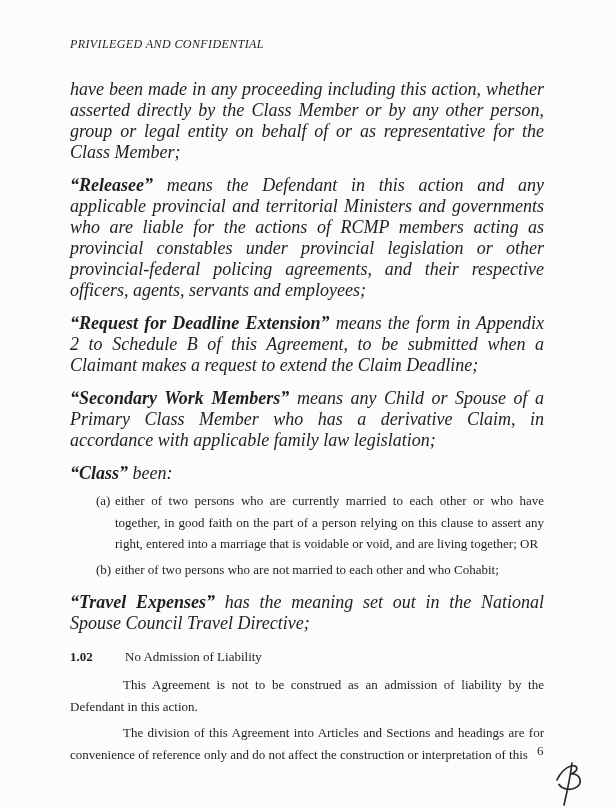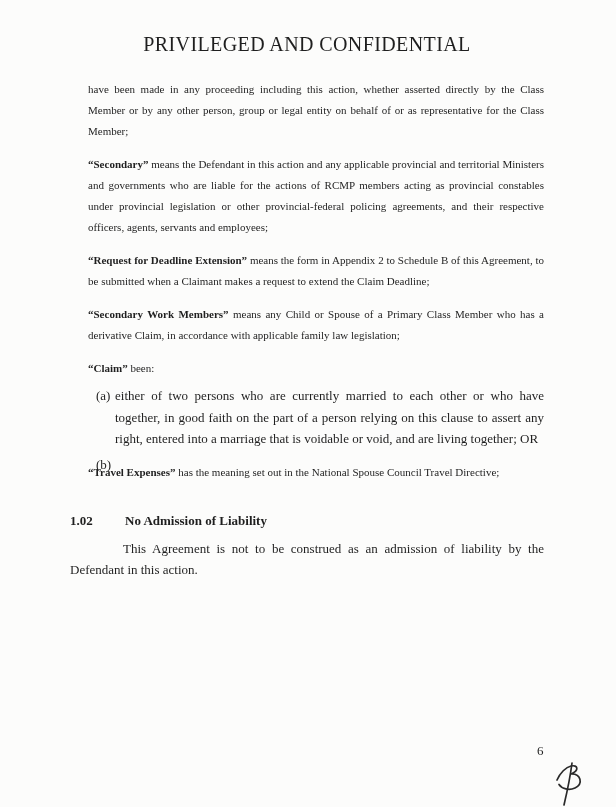--- a/index.html
+++ b/index.html
@@ -17,32 +17,34 @@
     overflow: hidden;
     box-sizing: border-box;
   }
   .content {
     position: absolute;
     left: 70px;
     top: 34px;
     width: 474px;
   }
   .doc-header {
-    font-size: 20px;
+    font-size: 12px;
     line-height: 21px;
     font-weight: normal;
-    text-align: center;
+    text-align: left;
     letter-spacing: 0.4px;
     margin: 0 0 24px 0;
+    font-style: italic;
   }
   p.body, p.def {
-    font-size: 11px;
+    font-size: 18px;
     line-height: 21px;
     text-align: justify;
-    margin: 0 0 12px 18px;
+    margin: 0 0 12px 0;
+    font-style: italic;
   }
   .term {
     font-weight: bold;
   }
   p.def-spouse {
     margin-bottom: 6px;
   }
   .clause {
     position: relative;
     padding-left: 45px;
@@ -61,24 +63,23 @@
   }
   p.section-head {
     font-size: 13px;
     line-height: 21px;
     margin: 3px 0 7px 0;
   }
   .secnum {
     display: inline-block;
     width: 55px;
     font-weight: bold;
-    margin-top: 15px;
   }
   .sectitle {
-    font-weight: bold;
+    font-weight: normal;
     text-align: right;
   }
   p.section-body {
     font-size: 13px;
     line-height: 21.5px;
     text-align: justify;
     text-indent: 53px;
     margin: 0 0 5px 0;
   }
   .pagenum {
@@ -97,45 +98,46 @@
 </head>
 <body>
 
 <div class="page">
   <div class="content">
 
     <h1 class="doc-header">PRIVILEGED AND CONFIDENTIAL</h1>
 
     <p class="body">have been made in any proceeding including this action, whether asserted directly by the Class Member or by any other person, group or legal entity on behalf of or as representative for the Class Member;</p>
 
-    <p class="def"><span class="term">“Secondary”</span><span> means the Defendant in this action and any applicable provincial and territorial Ministers and governments who are liable for the actions of RCMP members acting as provincial constables under provincial legislation or other provincial-federal policing agreements, and their respective officers, agents, servants and employees;</span></p>
+    <p class="def"><span class="term">“Releasee”</span><span> means the Defendant in this action and any applicable provincial and territorial Ministers and governments who are liable for the actions of RCMP members acting as provincial constables under provincial legislation or other provincial-federal policing agreements, and their respective officers, agents, servants and employees;</span></p>
 
     <p class="def"><span class="term">“Request for Deadline Extension”</span><span> means the form in Appendix 2 to Schedule B of this Agreement, to be submitted when a Claimant makes a request to extend the Claim Deadline;</span></p>
 
     <p class="def"><span class="term">“Secondary Work Members”</span><span> means any Child or Spouse of a Primary Class Member who has a derivative Claim, in accordance with applicable family law legislation;</span></p>
 
 
-    <p class="def def-spouse"><span class="term">“Claim”</span><span> been:</span></p>
+    <p class="def def-spouse"><span class="term">“Class”</span><span> been:</span></p>
 
     <div class="clause">
       <span class="marker">(a)</span><span class="clause-text">either of two persons who are currently married to each other or who have together, in good faith on the part of a person relying on this clause to assert any right, entered into a marriage that is voidable or void, and are living together; OR</span>
     </div>
 
     <div class="clause last">
-      <span class="marker">(b)</span>
+      <span class="marker">(b)</span><span class="clause-text">either of two persons who are not married to each other and who Cohabit;</span>
     </div>
 
     <p class="def"><span class="term">“Travel Expenses”</span><span> has the meaning set out in the National Spouse Council Travel Directive;</span></p>
 
 
     <p class="section-head"><span class="secnum">1.02</span><span class="sectitle">No Admission of Liability</span></p>
 
     <p class="section-body">This Agreement is not to be construed as an admission of liability by the Defendant in this action.</p>
 
 
+    <p class="section-body">The division of this Agreement into Articles and Sections and headings are for convenience of reference only and do not affect the construction or interpretation of this</p>
 
   </div>
 
   <div class="pagenum">6</div>
 
   <svg class="initials" width="36" height="46" viewBox="0 0 36 46" aria-hidden="true">
     <path d="M21,2 C20,10 17,27 13,44" stroke="#2a2a2a" stroke-width="1.7" fill="none" stroke-linecap="round"></path>
     <path d="M6,19 C9,12 15,6 20,5 C27,3.5 28.5,9.5 20,13 C30,12.5 32.5,23 24,27 C18,29.7 11,28 8,23.5" stroke="#2a2a2a" stroke-width="1.7" fill="none" stroke-linecap="round"></path>
   </svg>
 </div>

